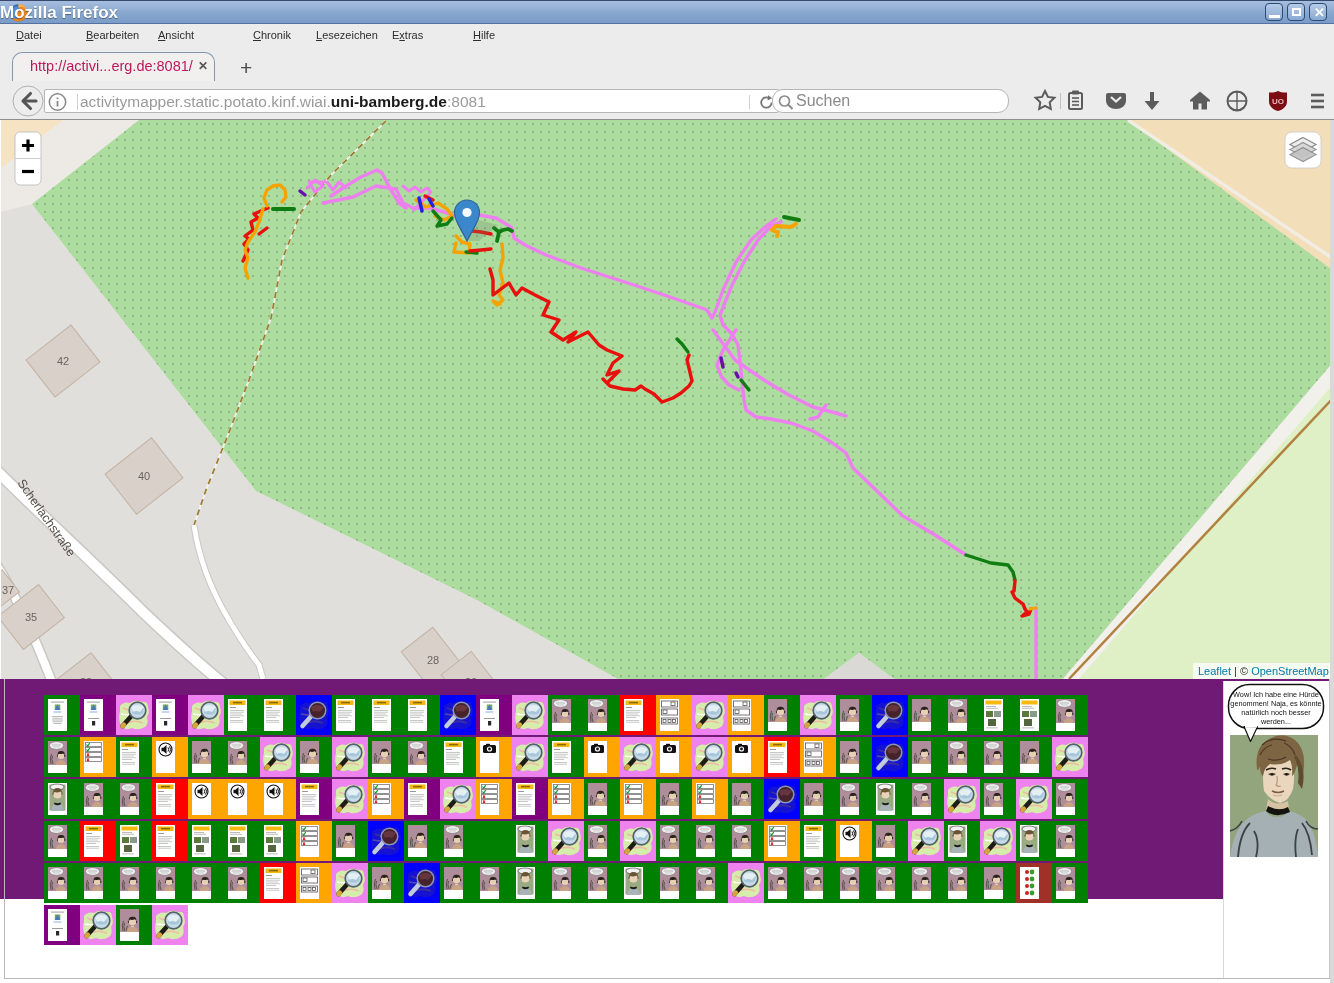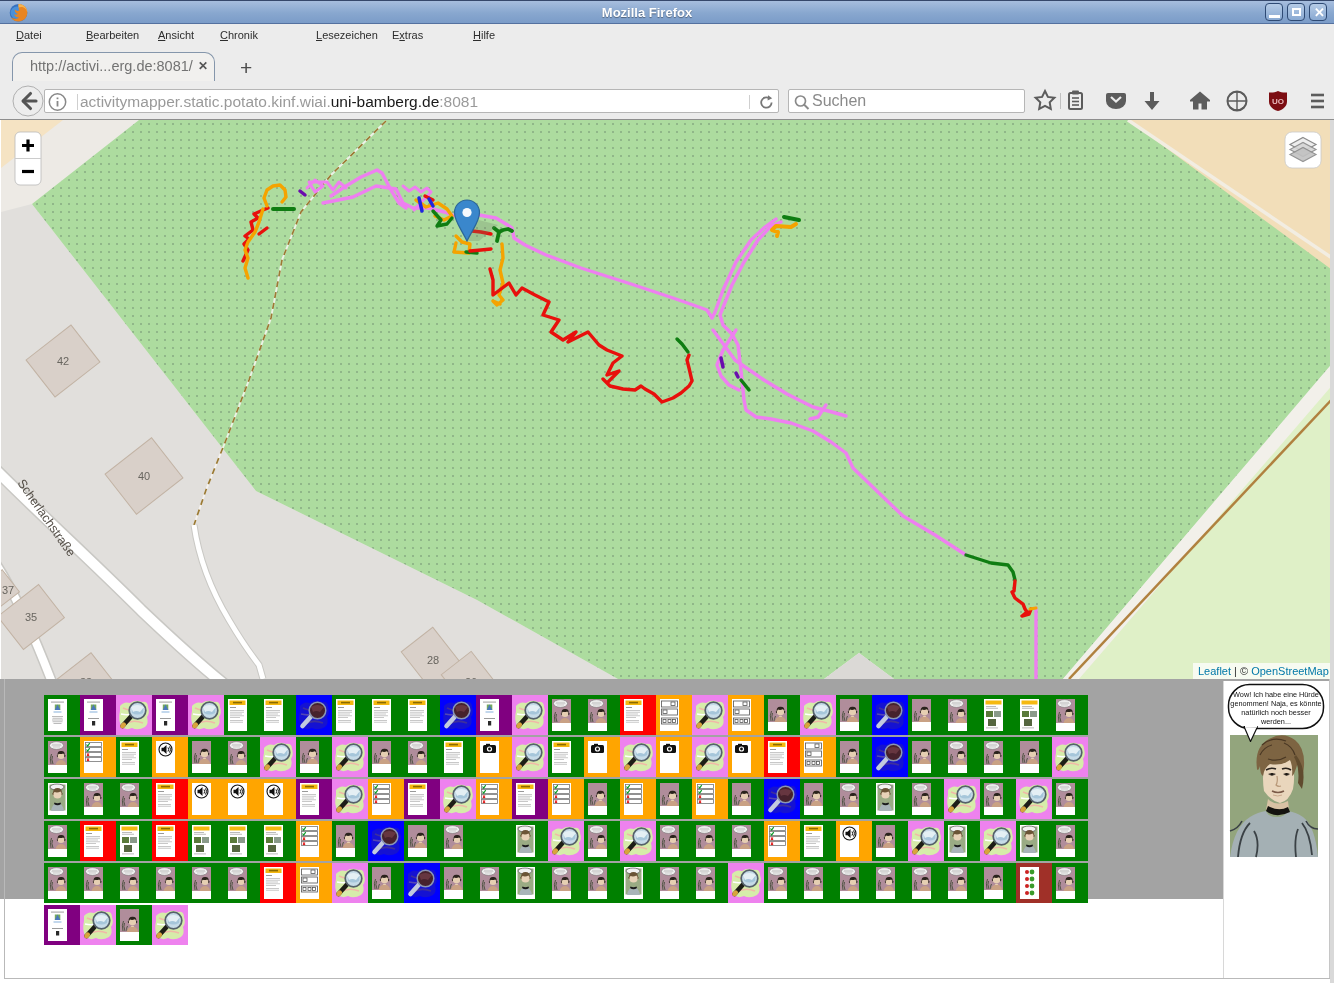--- a/index.html
+++ b/index.html
@@ -1,40 +1,40 @@
 <!DOCTYPE html>
 <html><head><meta charset="utf-8"><title>Mozilla Firefox</title>
 <style>
 *{margin:0;padding:0;box-sizing:border-box}
 html,body{width:1334px;height:983px;overflow:hidden;background:#fff;font-family:"Liberation Sans",sans-serif}
 .titlebar{position:absolute;left:0;top:0;width:1334px;height:24px;
  background:linear-gradient(#a7bede,#88a7cf 55%,#7b9cc8);border-top:1px solid #36486b;border-bottom:1px solid #54719f;}
-.titlebar .ttl{position:absolute;left:0;right:40px;top:0;height:23px;line-height:23px;text-align:center;
- color:#fff;font-weight:bold;font-size:13px;text-shadow:0 1px 1px rgba(0,0,0,.4)}
+.titlebar .ttl{position:absolute;left:0;right:40px;top:0;height:23px;line-height:23px;text-align:left;
+ color:#fff;font-weight:bold;font-size:17px;text-shadow:0 1px 1px rgba(0,0,0,.4)}
 .winbtn{position:absolute;top:2px;width:18px;height:18px;border:1px solid #2e4a74;border-radius:4px;
  background:linear-gradient(#b5cbe6,#89a9d2);}
 .winbtn span{position:absolute;color:#fff;font-weight:bold}
 .fficon{position:absolute;left:9px;top:2px;width:19px;height:19px}
 .menubar{position:absolute;left:0;top:24px;width:1334px;height:25px;background:#ececec;color:#2d2d2d;font-size:11px}
 .menubar span{position:absolute;top:5px}
 .menubar u{text-decoration:underline}
 .tabbar{position:absolute;left:0;top:49px;width:1334px;height:32px;background:#ececec}
 .tab{position:absolute;left:12px;top:3px;width:203px;height:29px;background:#f1f0ee;
  border:1.2px solid #8596ab;border-bottom:none;border-radius:10px 10px 0 0;}
-.tab .txt{position:absolute;left:17px;top:5px;font-size:14.5px;color:#737373;white-space:nowrap}
+.tab .txt{position:absolute;left:17px;top:5px;font-size:14.5px;color:#be185d;white-space:nowrap}
 .tab .cls{position:absolute;right:6px;top:6px;font-size:12px;color:#555;font-weight:bold}
 .newtab{position:absolute;left:240px;top:7px;font-size:21px;color:#4d4d4d;font-weight:400}
 .navbar{position:absolute;left:0;top:81px;width:1334px;height:39px;background:#ececec;border-bottom:1px solid #8e8e8e}
 .urlbar{position:absolute;left:44px;top:8px;width:735px;height:24px;background:#fff;border:1px solid #b6b6b6;border-radius:2px}
 .urlbar .txt{position:absolute;left:35px;top:2.5px;font-size:15.5px;color:#9a9a9a;white-space:nowrap}
-.urlbar .txt b{color:#1a1a1a;font-weight:normal}
-.searchbar{position:absolute;left:788px;top:8px;width:237px;height:24px;background:#fff;border:1px solid #b6b6b6;border-radius:2px}
+.urlbar .txt b{color:#1a1a1a;font-weight:bold}
+.searchbar{position:absolute;left:772px;top:8px;width:237px;height:24px;background:#fff;border:1px solid #b6b6b6;border-radius:11px}
 .searchbar .txt{position:absolute;left:23px;top:2px;font-size:16px;color:#8a8a8a}
 .mapwrap{position:absolute;left:1px;top:120px;width:1334px;height:559px;overflow:hidden}
-.panel{position:absolute;left:0;top:679px;width:1334px;height:220px;background:#a3a3a3}
+.panel{position:absolute;left:0;top:679px;width:1334px;height:220px;background:#701a75}
 .pborder-l{position:absolute;left:4px;top:0;width:1px;height:299px;background:#b9b9b9}
 .pborder-b{position:absolute;left:4px;top:299px;width:1326px;height:1px;background:#b9b9b9}
 .pborder-r{position:absolute;left:1329px;top:0;width:1px;height:299px;background:#c6c6c6}
 .pborder-c{position:absolute;left:1223px;top:2px;width:1px;height:297px;background:#d8d8d8}
 .scrollstrip{position:absolute;left:1330px;top:120px;width:4px;height:863px;background:#d9d9d9}
 .tiles{position:absolute;left:44px;top:16px}
 .charwrap{position:absolute;left:1224px;top:2px;width:106px;height:297px;background:#fff}
 </style></head>
 <body>
 <div class="titlebar">
@@ -52,21 +52,21 @@
       <span style="left:4px;top:4px;width:9px;height:8px;border:2px solid #fff;display:block;position:absolute"></span>
     </div>
     <div class="winbtn" style="left:1309px">
       <span style="left:4px;top:1px;font-size:13px">✕</span>
     </div>
   </div>
 <div class="menubar">
     <span style="left:16px"><u>D</u>atei</span>
     <span style="left:86px"><u>B</u>earbeiten</span>
     <span style="left:158px"><u>A</u>nsicht</span>
-    <span style="left:220px"><u>C</u>hronik</span>
+    <span style="left:253px"><u>C</u>hronik</span>
     <span style="left:316px"><u>L</u>esezeichen</span>
     <span style="left:392px">E<u>x</u>tras</span>
     <span style="left:473px"><u>H</u>ilfe</span>
   </div>
 <div class="tabbar">
   <div class="tab">
       <span class="txt">http://activi...erg.de:8081/</span>
       <span class="cls">✕</span>
     </div>
   <span class="newtab">+</span>

